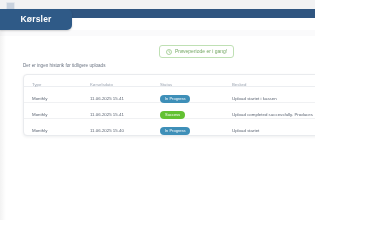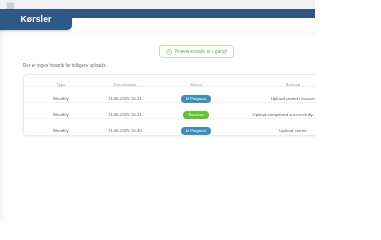--- a/index.html
+++ b/index.html
@@ -14,21 +14,20 @@
     font-family: "Liberation Sans", sans-serif;
     -webkit-font-smoothing: antialiased;
   }
 
   .page {
     position: relative;
     width: 315px;
     height: 220px;
     background: #ffffff;
     overflow: hidden;
-    text-align: center;
   }
 
   
   .chrome-strip {
     position: absolute;
     left: 0; top: 0;
     width: 381px; height: 9px;
     background: #f2f2f3;
   }
   .chrome-icon {

